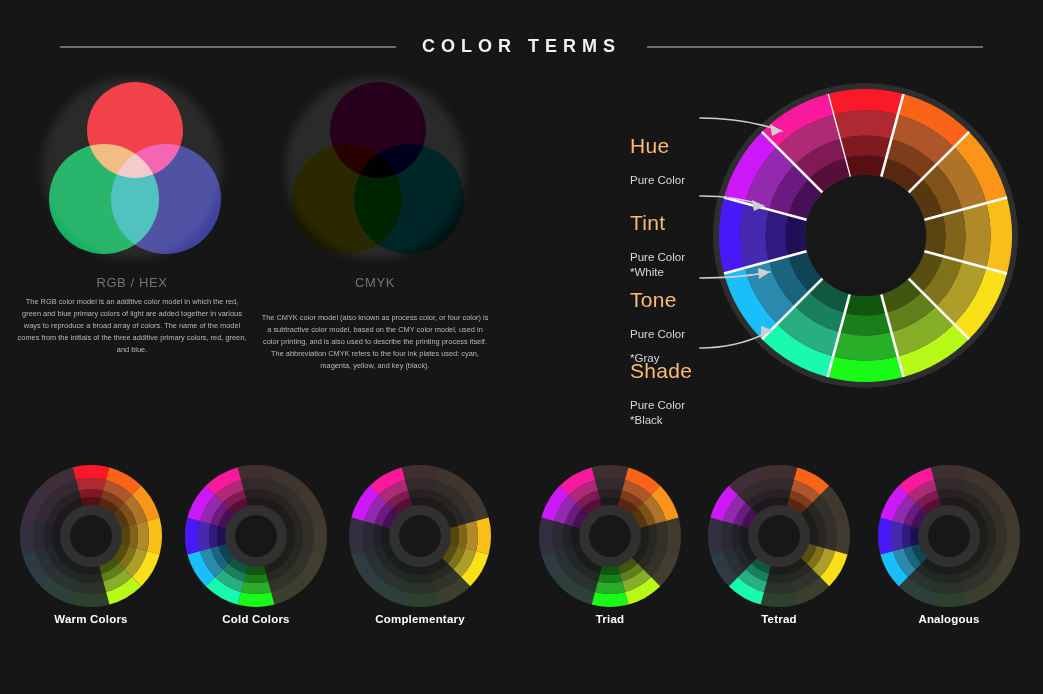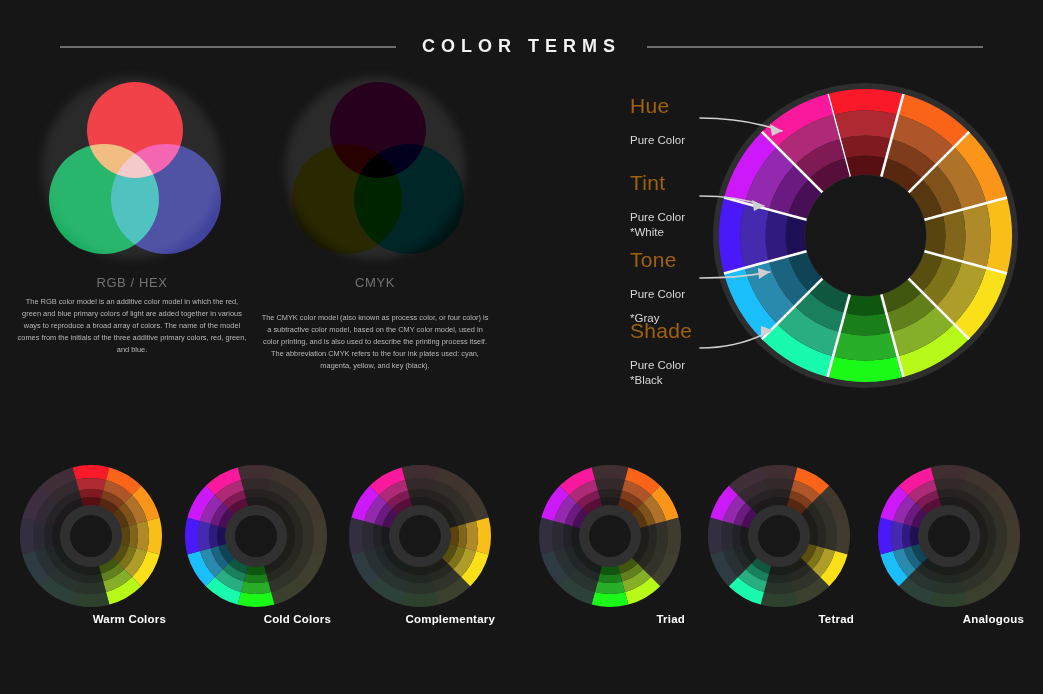--- a/index.html
+++ b/index.html
@@ -55,32 +55,32 @@
   }
   .wheel-hub {
     position: absolute; border-radius: 50%;
     background: #171717; z-index: 6;
   }
   .wheel-svg { position: absolute; left: 0; top: 0; }
 
   
   .term { position: absolute; }
   .term-name {
-    color: #a16207; font-size: 21px; letter-spacing: .3px;
-    line-height: 1.05; font-weight: 400;
+    color: #fdba74; font-size: 21px; letter-spacing: .3px;
+    line-height: 1.05; font-weight: 400; margin-top: 40px;
   }
   .term-sub {
     color: #d8d8d8; font-size: 11.5px; line-height: 1.32; margin-top: 16px;
   }
 
   
   .harmony { position: absolute; width: 150px; }
   .harmony-label {
     position: absolute; top: 152px; left: 0; width: 150px;
-    text-align: right; color: #ffffff;
+    text-align: center; color: #ffffff;
     font-size: 11.5px; font-weight: bold; letter-spacing: .2px;
   }
   .h-svg { position: absolute; left: 0; top: 0; }
 </style>
 </head>
 <body>
 
 <div class="page">
 
   <div class="section-head" style="top:36px;">

